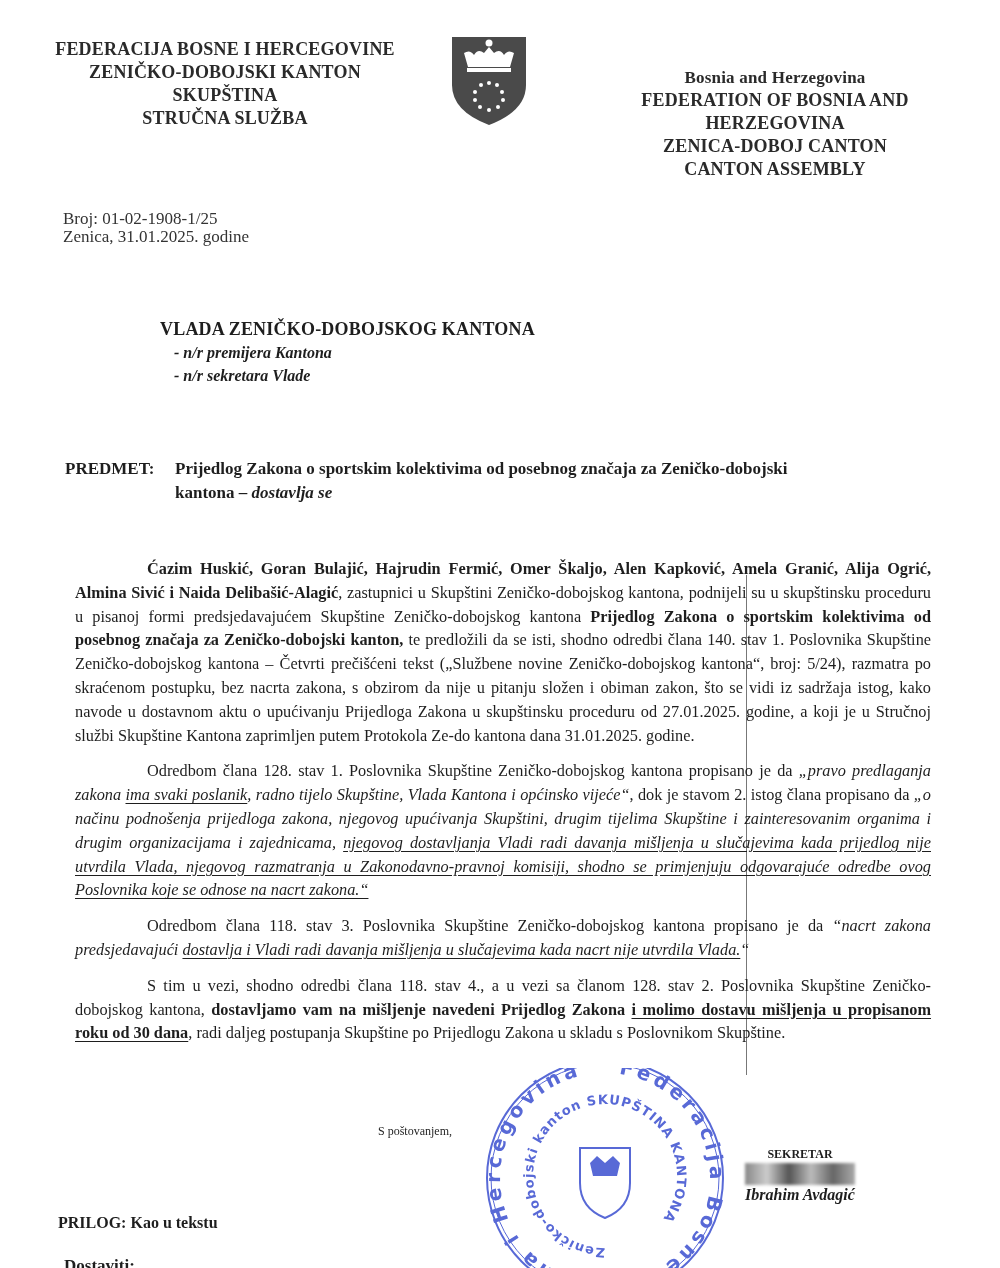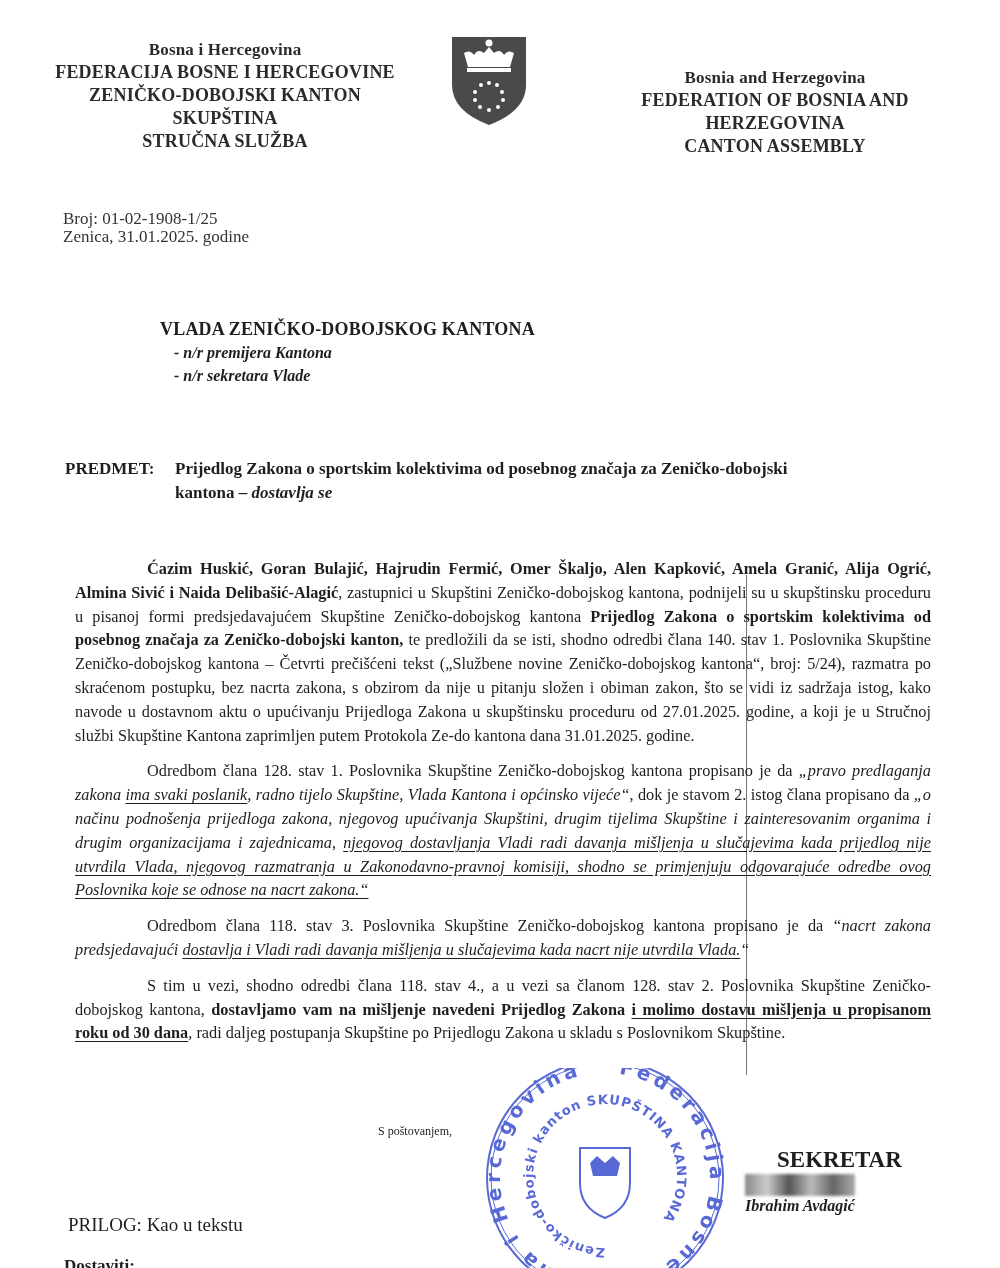--- a/index.html
+++ b/index.html
@@ -25,33 +25,32 @@
   #subject .cont i { font-style: italic; margin-top: 40px; }
   #body { position: absolute; left: 63px; top: 545px; width: 880px; font-size: 16.3px;
           line-height: 23.8px; text-align: justify; }
   #body p { margin: 12px; text-indent: 72px; }
   #body b { font-weight: bold; }
   #body i { font-style: italic; }
   #body u { text-decoration: underline; text-underline-offset: 3px; }
   #margin-line { position: absolute; left: 746px; top: 575px; width: 1px; height: 500px; background: #777; }
   #closing { position: absolute; left: 378px; top: 1124px; font-size: 12px; }
   #signature { position: absolute; left: 745px; top: 1147px; text-align: center; width: 110px; }
-  #signature .s-title { font-weight: bold; font-size: 23px; margin-left: 32px; }
+  #signature .s-title { font-weight: bold; font-size: 12px; }
   #signature .s-redact { width: 110px; height: 22px; margin: 1px 0;
      background: linear-gradient(90deg,#888,#ccc 20%,#555 40%,#bbb 60%,#666 80%,#aaa); filter: blur(1.5px); }
   #signature .s-name { font-weight: bold; font-style: italic; font-size: 16px; white-space: nowrap; }
   #stamp { position: absolute; left: 475px; top: 1068px; width: 260px; height: 230px; opacity: 0.85; }
-  #prilog { position: absolute; left: 68px; top: 1214px; font-size: 19px; font-weight: normal; }
+  #prilog { position: absolute; left: 58px; top: 1214px; font-size: 16px; font-weight: bold; }
   #dostaviti { position: absolute; left: 64px; top: 1256px; font-size: 17px; font-weight: bold; }
 </style>
 </head>
 <body>
 
 <div id="hdr-left" class="hdr">
-  <div class="first">Bosna i Hercegovina</div>
   <div>FEDERACIJA BOSNE I HERCEGOVINE</div>
   <div>ZENIČKO-DOBOJSKI KANTON</div>
   <div>SKUPŠTINA</div>
   <div>STRUČNA SLUŽBA</div>
 </div>
 
 <svg id="coat" viewBox="0 0 78 92">
   <path d="M2 2 H76 V50 Q76 76 39 90 Q2 76 2 50 Z" fill="#4a4a4a"></path>
   <g fill="#ffffff">
     <circle cx="39" cy="8" r="3.5"></circle>
@@ -69,20 +68,21 @@
       <circle cx="25" cy="65" r="2"></circle>
       <circle cx="25" cy="57" r="2"></circle>
     <circle cx="31" cy="50" r="2"></circle>
   </g>
 </svg>
 
 <div id="hdr-right" class="hdr">
   <div class="first">Bosnia and Herzegovina</div>
   <div>FEDERATION OF BOSNIA AND</div>
   <div>HERZEGOVINA</div>
+  <div>ZENICA-DOBOJ CANTON</div>
   <div>CANTON ASSEMBLY</div>
 </div>
 
 <div id="broj" class="meta">Broj: 01-02-1908-1/25</div>
 <div id="datum" class="meta">Zenica, 31.01.2025. godine</div>
 
 <div id="recipient">
   <div class="r-title">VLADA ZENIČKO-DOBOJSKOG KANTONA</div>
   <div class="r-sub">- n/r premijera Kantona</div>
   <div class="r-sub">- n/r sekretara Vlade</div>

